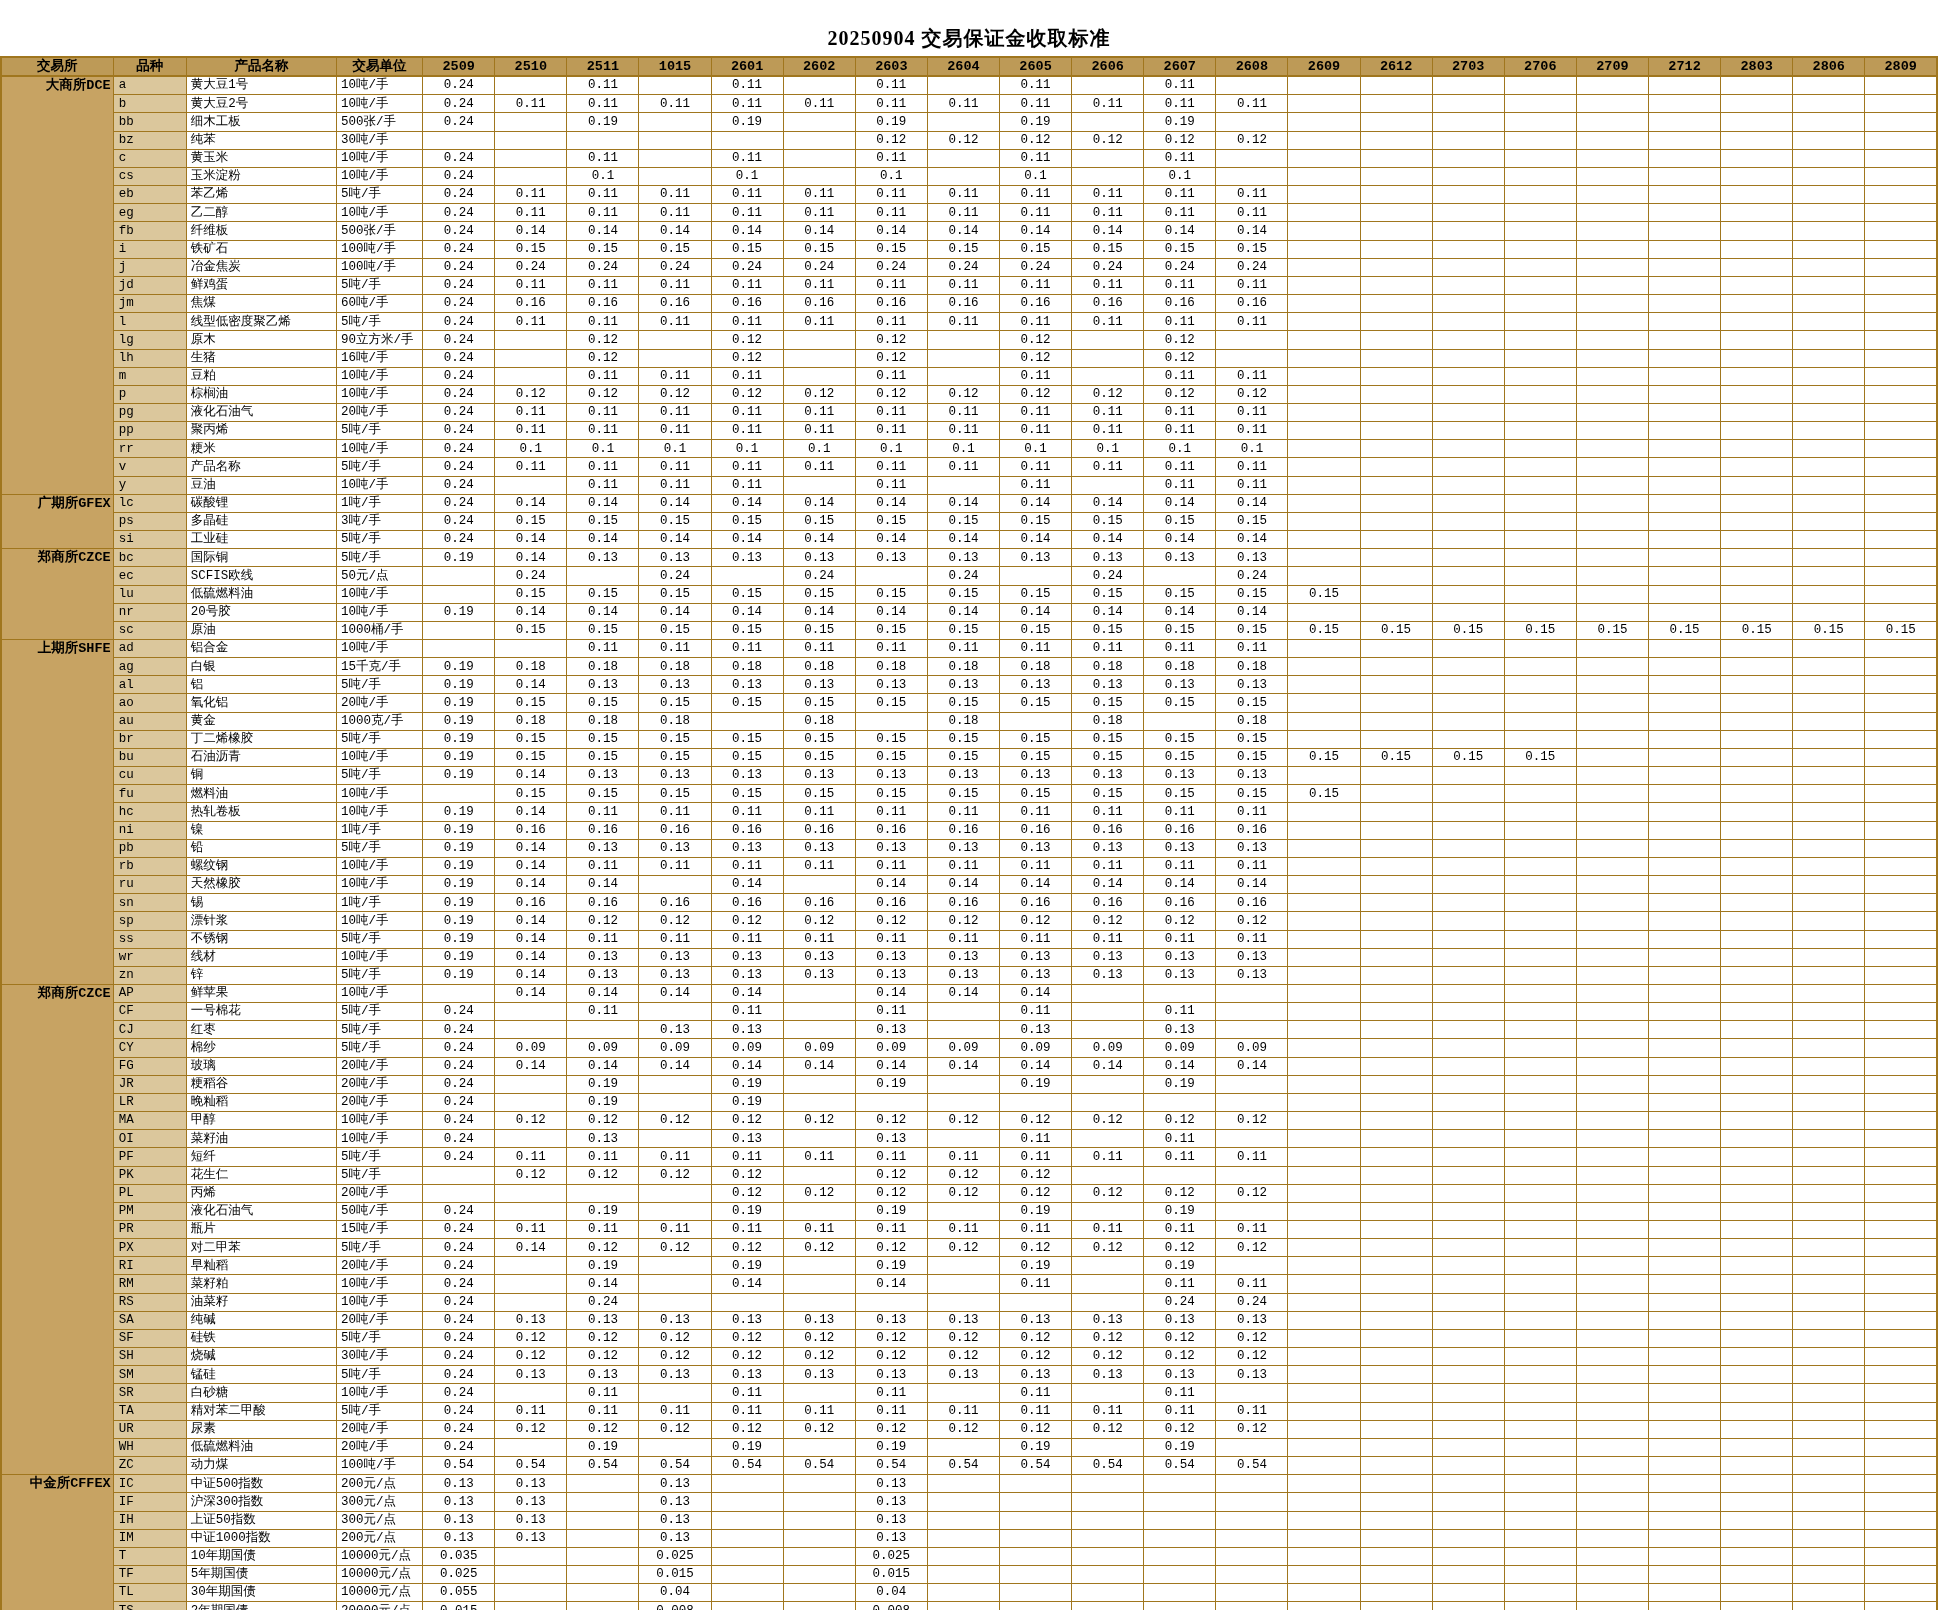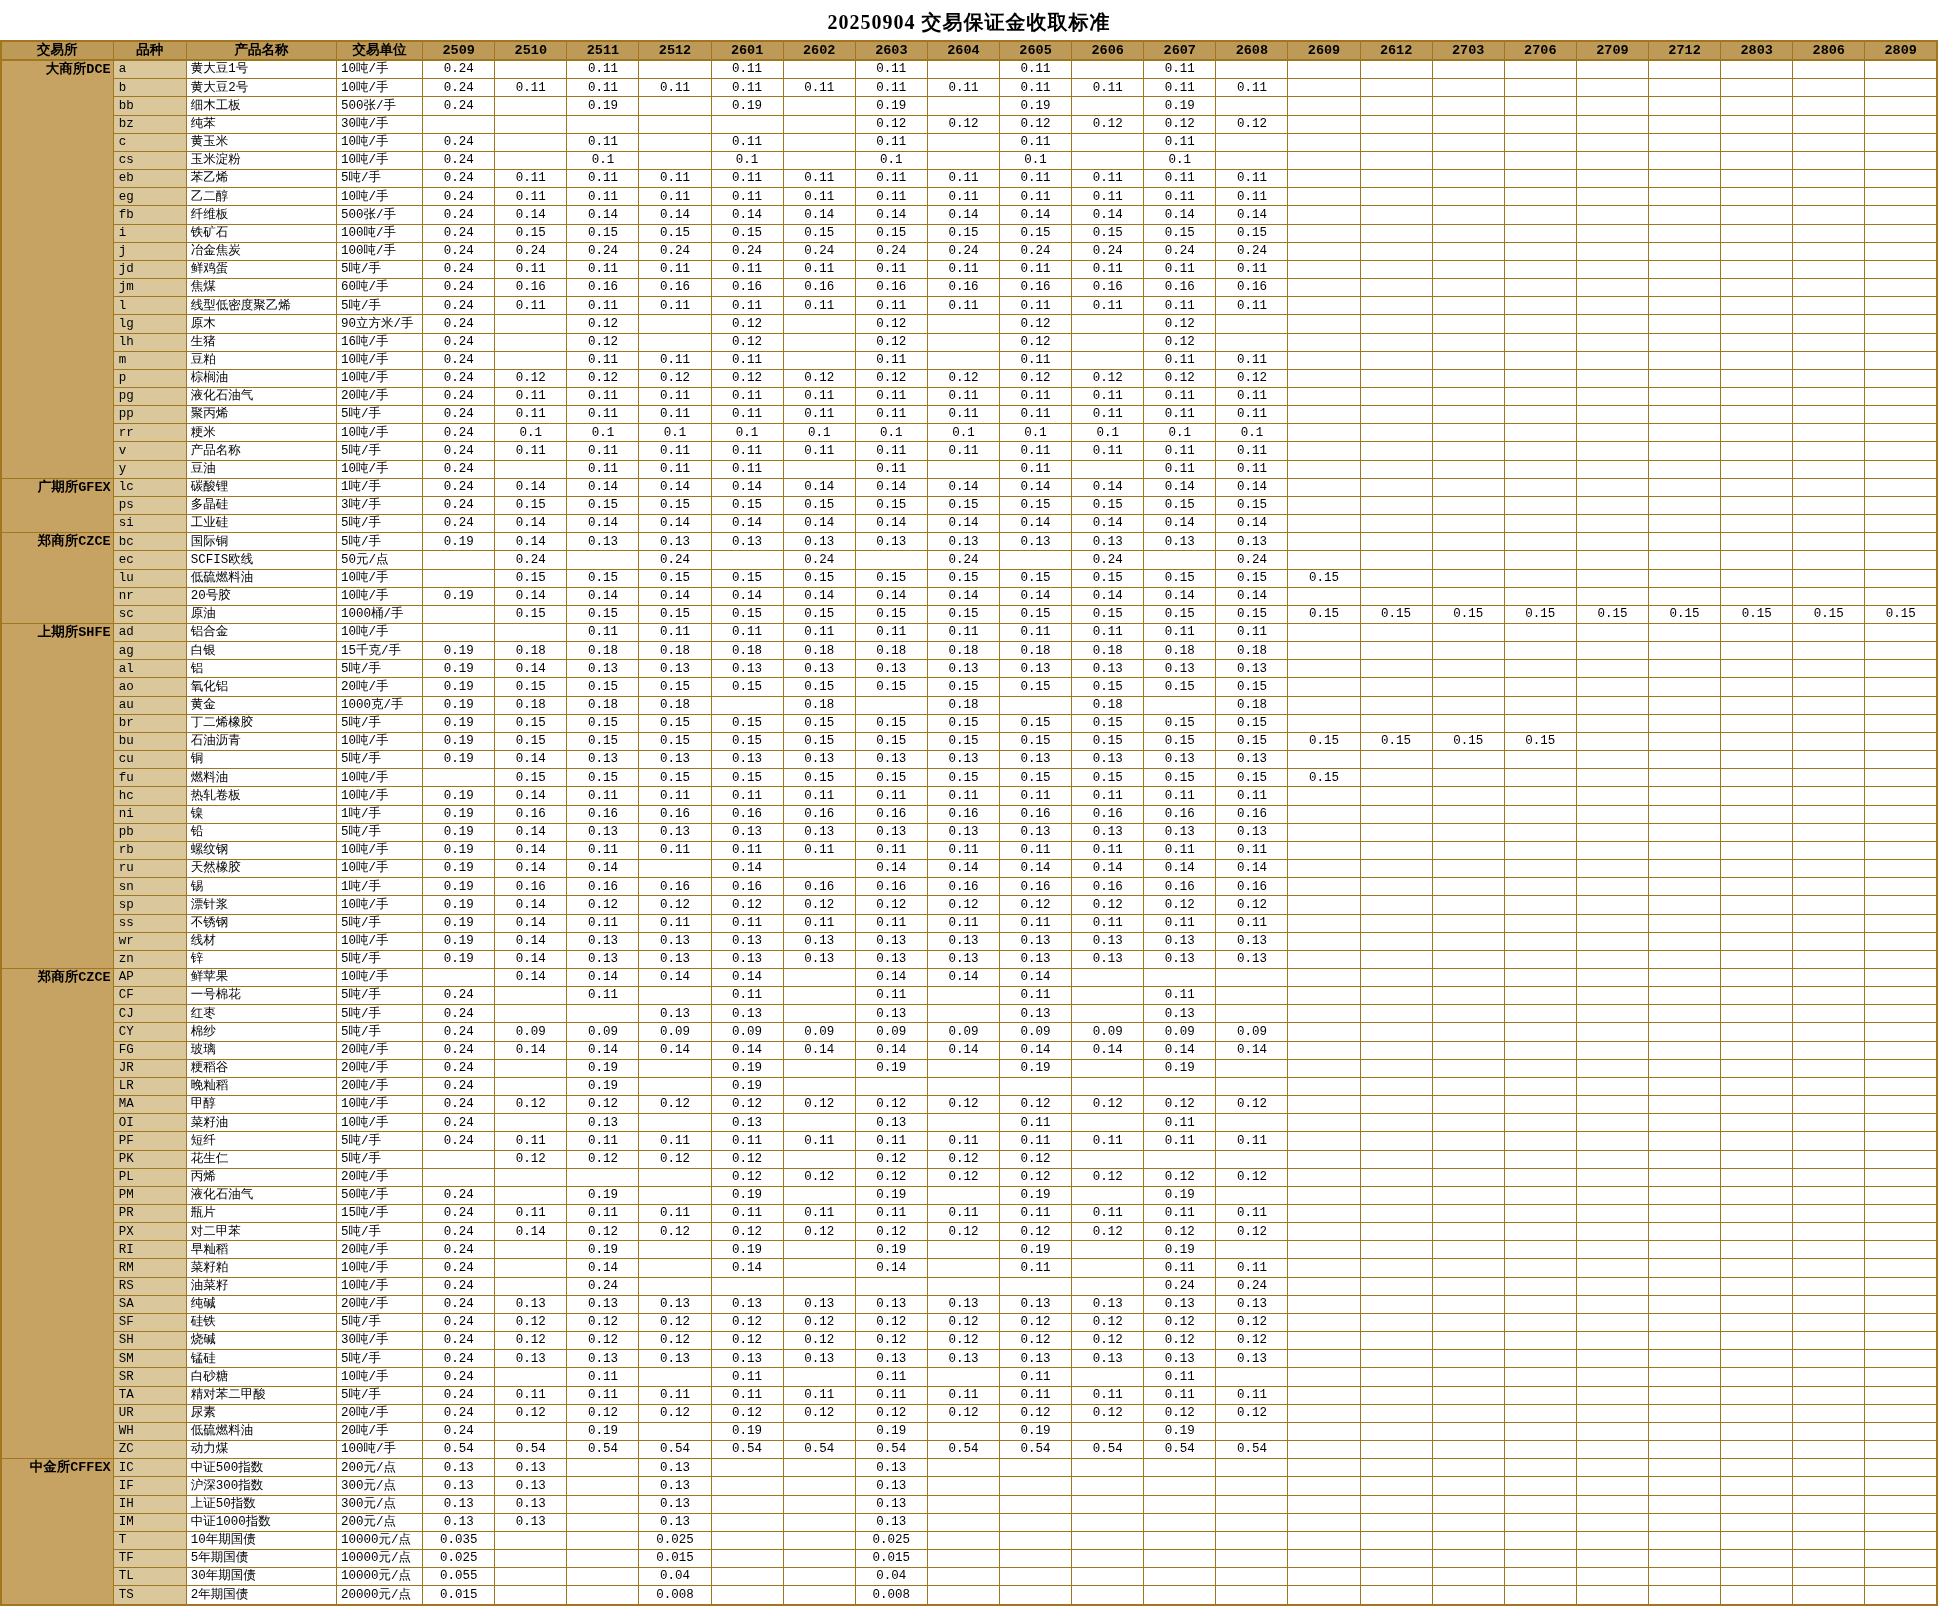--- a/index.html
+++ b/index.html
@@ -11,21 +11,21 @@
     --text:#000000;
   }
   html,body{margin:0;padding:0;background:#fff;}
   body{
     width:1938px;height:1610px;overflow:hidden;
     font-family:"Liberation Serif","DejaVu Serif",serif;
     color:var(--text);
   }
   .title{
     height:40px;line-height:44px;text-align:center;
-    font-size:20px;font-weight:bold;letter-spacing:1px;
+    font-size:20px;font-weight:bold;letter-spacing:1px;margin-top:16px;
   }
   table{
     border-collapse:collapse;table-layout:fixed;
     width:1938px;height:1566px;
     border:2px solid var(--grid);
     font-family:Liberation Mono, monospace;
   }
   th,td{
     border:1px solid var(--grid);
     font-size:12.5px;line-height:1;
@@ -81,21 +81,21 @@
     </colgroup>
   <thead>
       <tr>
         <th>交易所</th>
         <th>品种</th>
         <th>产品名称</th>
         <th>交易单位</th>
         <th>2509</th>
         <th>2510</th>
         <th>2511</th>
-        <th>2512</th>
+        <th>1015</th>
         <th>2601</th>
         <th>2602</th>
         <th>2603</th>
         <th>2604</th>
         <th>2605</th>
         <th>2606</th>
         <th>2607</th>
         <th>2608</th>
         <th>2609</th>
         <th>2612</th>

